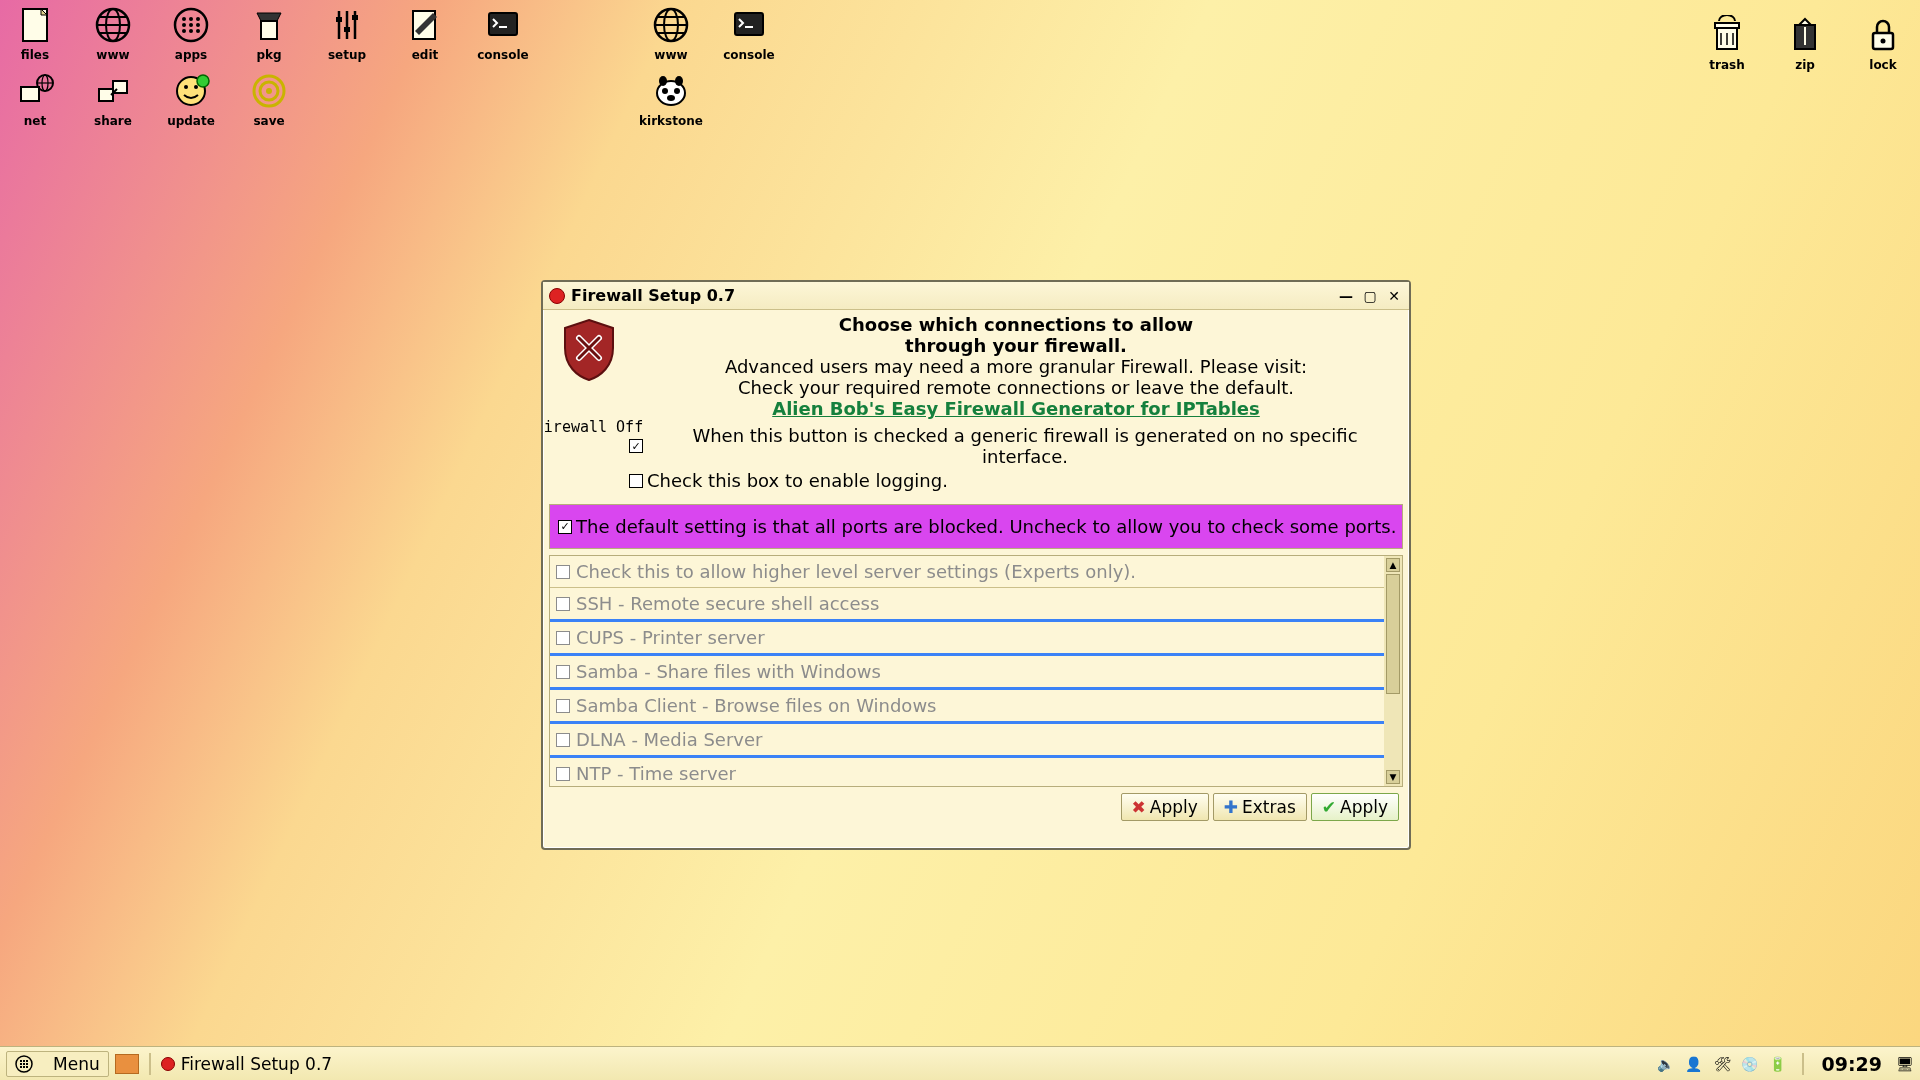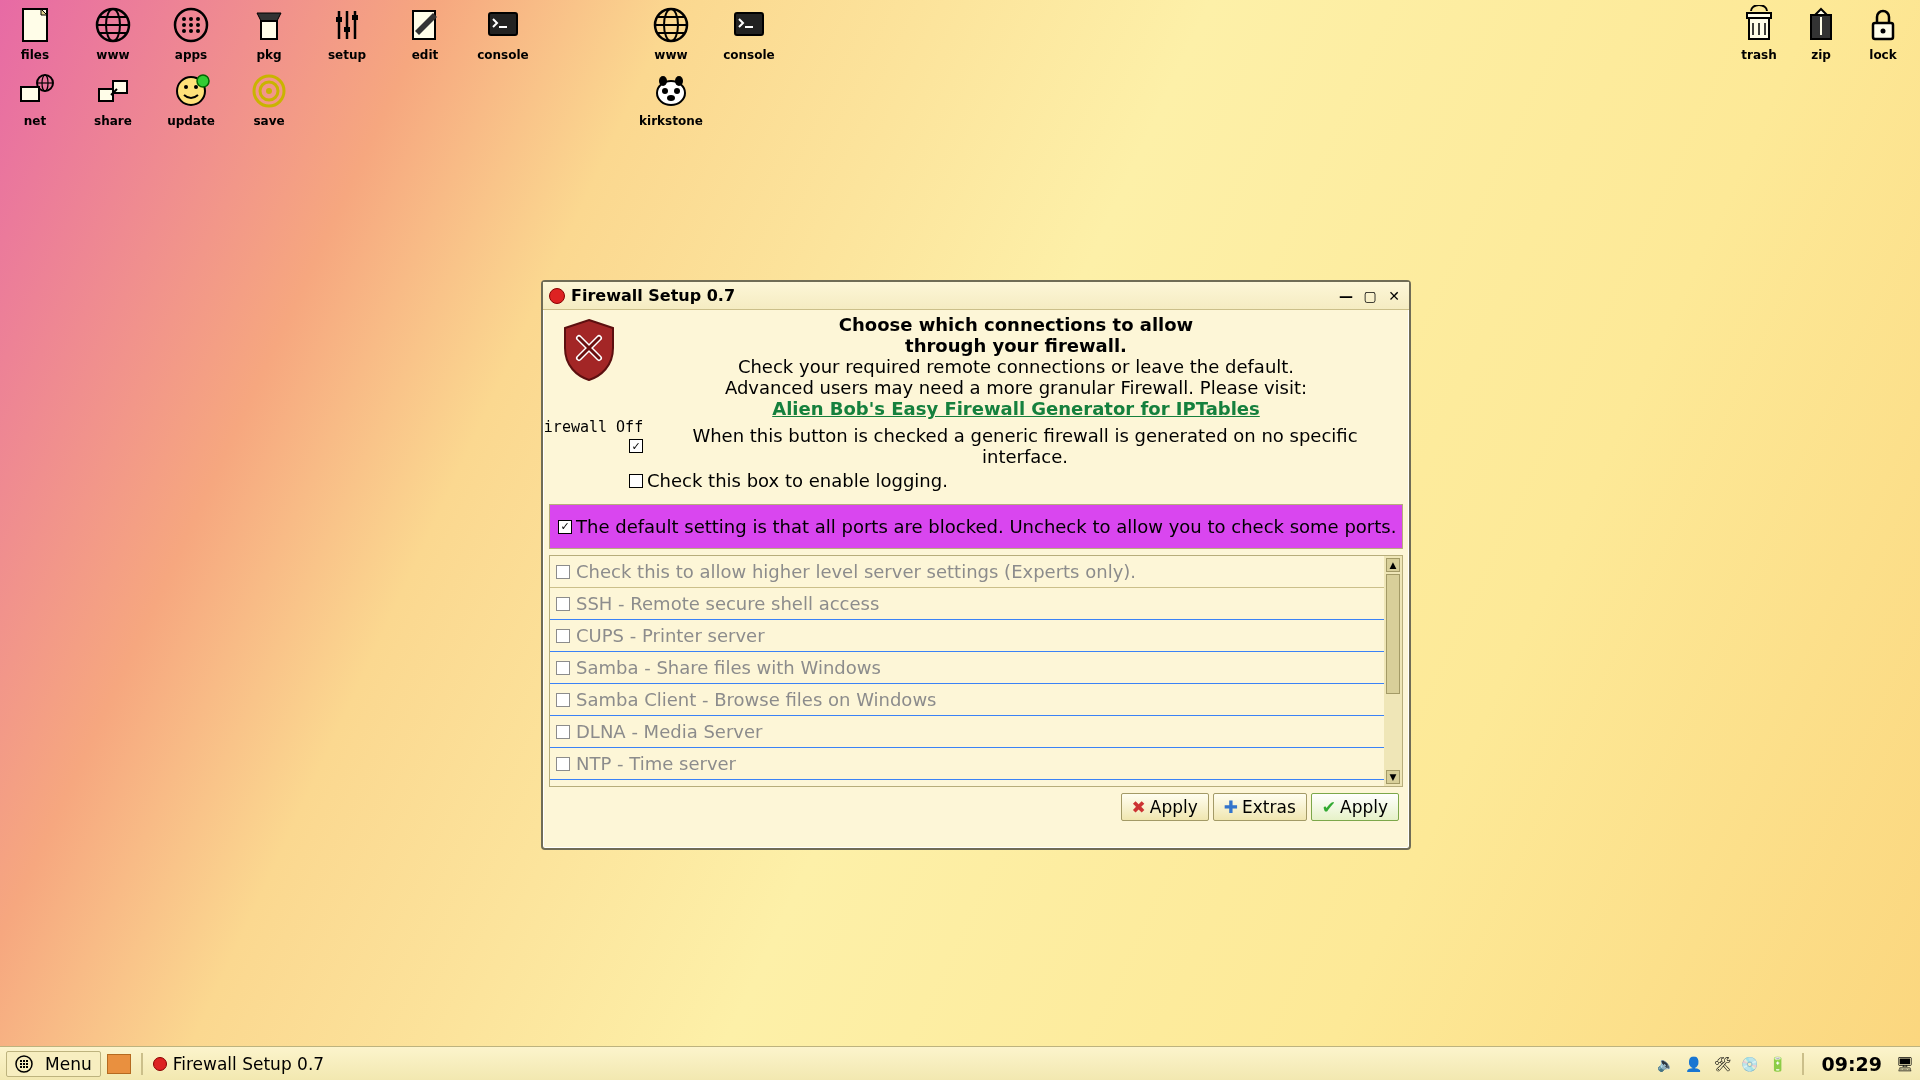--- a/index.html
+++ b/index.html
@@ -1,21 +1,21 @@
 <!DOCTYPE html>
 <html><head>
 <meta charset="utf-8">
 <style>
 * { box-sizing: border-box; margin: 0; padding: 0; }
 html, body { width: 1920px; height: 1080px; overflow: hidden; font-family: "DejaVu Sans", sans-serif; }
 body { background: linear-gradient(115deg, #e76aa5 0%, #f6a77f 18%, #fbd890 28%, #fdf0a8 50%, #fde997 75%, #fbd67e 100%); position: relative; }
 
 .desktop-icons-left { position: absolute; top: 4px; left: 4px; display: flex; flex-direction: column; gap: 8px; }
 .desktop-icons-mid  { position: absolute; top: 4px; left: 640px; display: flex; flex-direction: column; gap: 8px; }
-.desktop-icons-right{ position: absolute; top: 4px; right: 6px; display: flex; }
+.desktop-icons-right{ position: absolute; top: 14px; right: 6px; display: flex; gap: 16px; }
 .icon-row { display: flex; gap: 16px; }
 .di { display: flex; flex-direction: column; align-items: center; width: 62px; cursor: pointer; }
 .di .glyph { width: 42px; height: 42px; display:flex; align-items:center; justify-content:center; }
 .di .lbl { font-size: 12px; font-weight: 600; color: #000; margin-top: 2px; text-align:center; }
 .di svg { width: 40px; height: 40px; }
 
 .window { position: absolute; left: 541px; top: 280px; width: 870px; height: 570px; background: #fdf6d7; border: 2px solid #706c55; border-radius: 4px; box-shadow: 0 0 0 1px #fff inset; display: flex; flex-direction: column; }
 .titlebar { height: 28px; display: flex; align-items: center; padding: 0 6px; border-bottom: 1px solid #cbbf8a; background: linear-gradient(#fdf6d7,#f5ecc2); gap:6px; }
 .titlebar .appicon { width:16px; height:16px; background:#d22; border-radius:50%; border:1px solid #800; }
 .titlebar .title { font-size: 16px; font-weight: 600; flex:1; }
@@ -29,33 +29,33 @@
 .hdr-text .h1 { font-size:18px; font-weight:700; }
 .hdr-text .p  { font-size:18px; }
 .hdr-text a { color:#15803d; font-weight:700; text-decoration:underline; font-size:18px; }
 .chk-line { font-size:18px; display:flex; align-items:center; gap:4px; margin:3px 0 3px 120px;}
 .chk { width:14px; height:14px; border:1px solid #000; display:inline-flex; align-items:center; justify-content:center; font-size:11px; line-height:1; background:#fff; }
 .chk.checked::after{content:"✓"; font-size:11px; color:#000;}
 .sep-box { margin-top:10px; border:1px solid #b7ad7b; background:#d946ef; padding:8px 4px; }
 .sep-box .chk-line{margin-left:4px;}
 .portlist { margin-top:6px; border:1px solid #b7ad7b; background:#fdf6d7; height:232px; display:flex; }
 .portlist .items { flex:1; overflow:hidden; }
-.port-item { font-size:18px; color:#8c8c8c; display:flex; align-items:center; gap:6px; padding:5px 6px; border-bottom:1px solid #3b82f6;}
+.port-item { font-size:18px; color:#8c8c8c; display:flex; align-items:center; gap:6px; padding:5px 6px; border-bottom:3px solid #3b82f6;}
 .port-item .chk{border-color:#8c8c8c;}
 .port-item:first-child{border-bottom:1px solid #cbbf8a;}
 .scrollbar { width:18px; background:#efe6b7; display:flex; flex-direction:column; align-items:center; justify-content:space-between; padding:2px 0;}
 .sb-btn{width:14px;height:14px;background:#d8cf99;border:1px solid #a39a66;font-size:9px;display:flex;align-items:center;justify-content:center;}
 .sb-thumb{width:14px;background:#d8cf99;border:1px solid #a39a66;flex:0 0 120px; margin-top:2px;}
 .sb-track{flex:1;}
 .btnrow { display:flex; justify-content:flex-end; gap:4px; padding:6px 4px 2px; }
 .btn { border:1px solid #a39a66; background:linear-gradient(#fffef0,#f0e6b0); padding:3px 10px; font-size:17px; display:flex; align-items:center; gap:4px; cursor:pointer; border-radius:2px;}
 .btn.apply{border:1px solid #7ca74a; background:linear-gradient(#fff,#e6f2c8);}
 .btn .ic{font-weight:700;}
 .taskbar { position:absolute; left:0; bottom:0; width:100%; height:34px; background:linear-gradient(#fcf4cc,#f2e8b0); border-top:1px solid #bdb37e; display:flex; align-items:center; padding:0 6px; gap:6px; font-size:17px;}
-.menu-btn{display:flex;align-items:center;gap:12px;padding:2px 8px;border:1px solid #bdb37e;border-radius:2px;background:#f7eec0;cursor:pointer;}
+.menu-btn{display:flex;align-items:center;gap:20px;padding:2px 8px;border:1px solid #bdb37e;border-radius:2px;background:#f7eec0;cursor:pointer;}
 .pager{width:24px;height:20px;background:#e9903f;border:1px solid #b56a20;}
 .tb-sep{width:2px;height:22px;background:#cbbf8a;margin:0 4px;}
 .task-entry{display:flex;align-items:center;gap:6px;cursor:pointer;}
 .task-entry .dot{width:14px;height:14px;background:#d22;border-radius:50%;border:1px solid #800;}
 .tray{margin-left:auto;display:flex;align-items:center;gap:10px;}
 .tray .ti{width:18px;height:18px;display:flex;align-items:center;justify-content:center;font-size:14px;}
 .clock{font-size:19px;font-weight:600;padding:0 4px;}
 </style>
 </head>
 <body>
@@ -225,22 +225,22 @@
         <svg class="shield" viewBox="0 0 56 64">
           <path d="M28 2 L52 10 V30 C52 48 40 58 28 62 C16 58 4 48 4 30 V10 Z" fill="#a32626" stroke="#5c0f0f" stroke-width="2"></path>
           <path d="M18 20 L38 40 M38 20 L18 40" stroke="#fff" stroke-width="6" stroke-linecap="round"></path>
           <path d="M18 20 L38 40 M38 20 L18 40" stroke="#6b0f0f" stroke-width="3" stroke-linecap="round"></path>
         </svg>
         <div class="fw-status">Firewall Off</div>
       </div>
       <div class="hdr-text">
         <div class="h1">Choose which connections to allow</div>
         <div class="h1">through your firewall.</div>
+        <div class="p">Advanced users may need a more granular Firewall. Please visit:</div>
         <div class="p">Check your required remote connections or leave the default.</div>
-        <div class="p">Advanced users may need a more granular Firewall. Please visit:</div>
         <a href="#">Alien Bob's Easy Firewall Generator for IPTables</a>
         <div class="chk-line" style="margin-left:0;margin-top:6px;">
           <span class="chk checked"></span>
           <span>When this button is checked a generic firewall is generated on no specific interface.</span>
         </div>
         <div class="chk-line" style="margin-left:0;text-align:center;">
           <span class="chk"></span>
           <span>Check this box to enable logging.</span>
         </div>
       </div>

